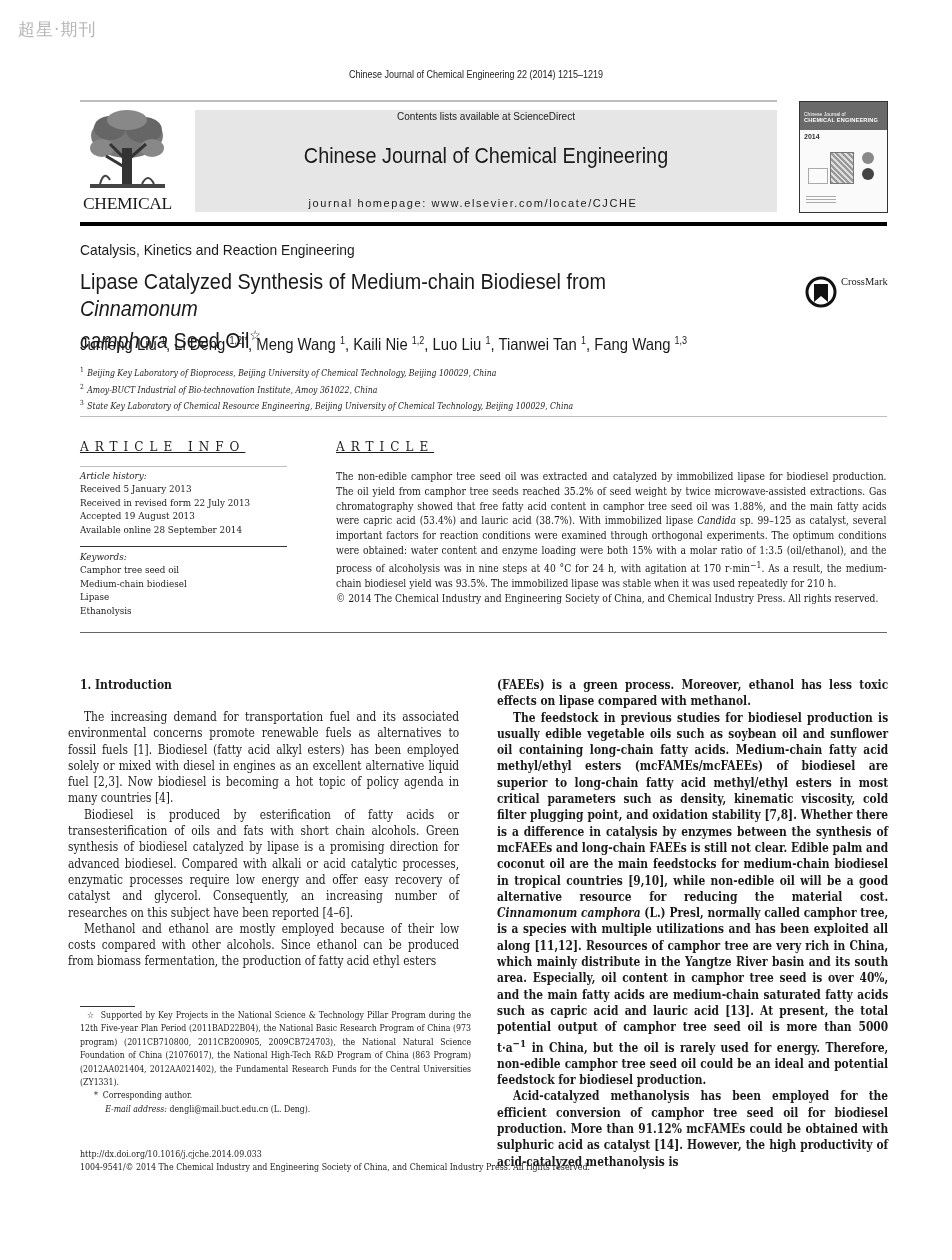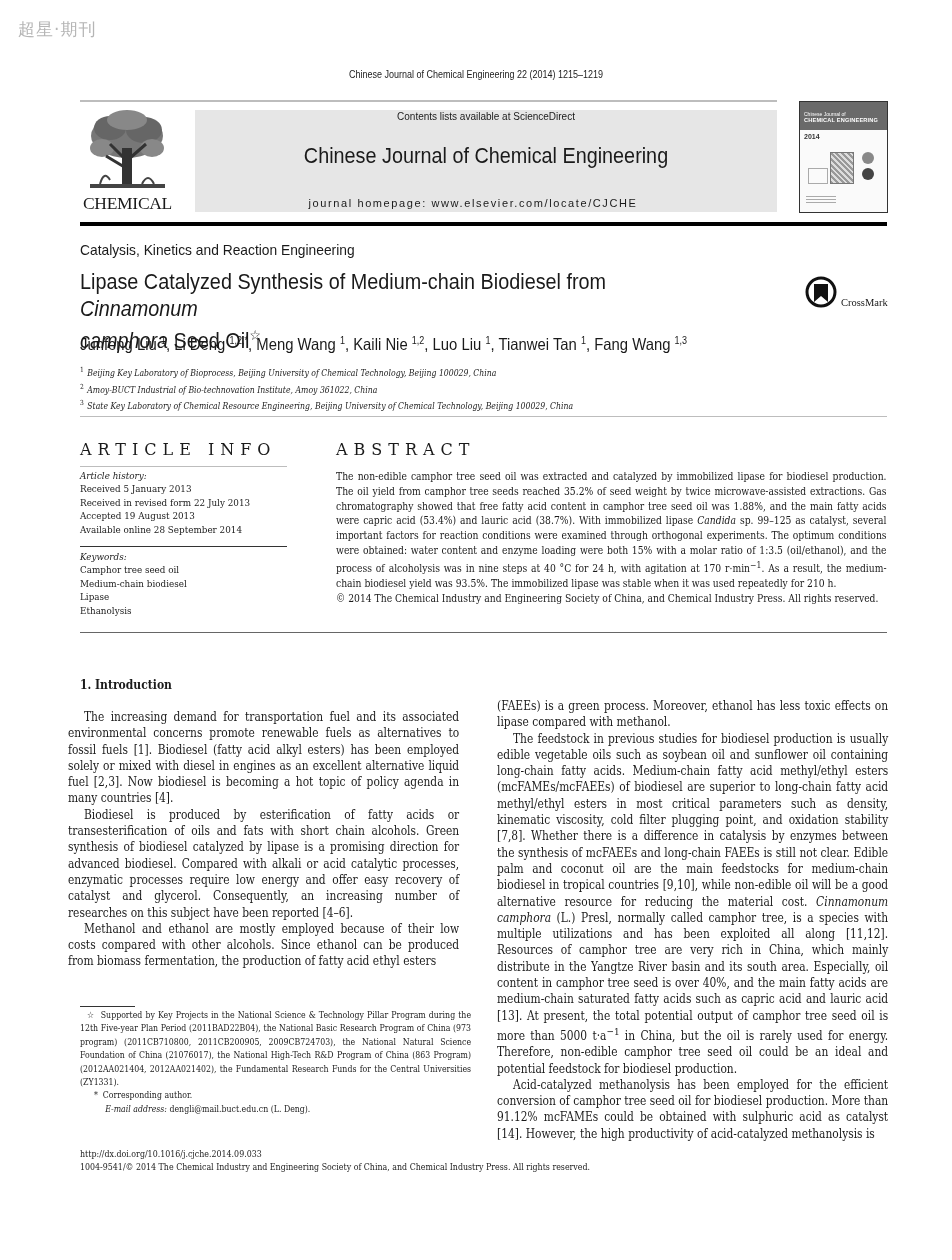--- a/index.html
+++ b/index.html
@@ -23,44 +23,44 @@
   .cover .art1 { position: absolute; left: 30px; top: 50px; width: 22px; height: 30px; background: repeating-linear-gradient(45deg,#999 0 2px,#ddd 2px 4px); border: 1px solid #777; }
   .cover .art2 { position: absolute; left: 62px; top: 50px; width: 12px; height: 12px; border-radius: 50%; background: #888; }
   .cover .art3 { position: absolute; left: 62px; top: 66px; width: 12px; height: 12px; border-radius: 50%; background: #444; }
   .cover .art4 { position: absolute; left: 8px; top: 66px; width: 18px; height: 14px; border: 1px solid #aaa; }
   .cover .foot { position: absolute; left: 6px; top: 94px; width: 30px; height: 8px; background: repeating-linear-gradient(180deg,#aaa 0 1px,transparent 1px 3px); }
   .thick-rule { left: 80px; top: 222px; width: 807px; height: 4px; background: #000; }
   .section-cat { left: 80px; top: 241px; font-family: "Liberation Sans", sans-serif; font-size: 15px; transform-origin: left; transform: scaleX(0.92); }
   .title { left: 80px; top: 268px; width: 720px; font-family: "Liberation Sans", sans-serif; font-size: 22px; line-height: 27px; transform-origin: left top; transform: scaleX(0.9); }
   .title i { font-style: italic; }
   .title sup { font-size: 14px; }
-  .crossmark { left: 805px; top: 276px; display: flex; align-items: flex-end; gap: 4px; }
+  .crossmark { left: 805px; top: 276px; display: flex; align-items: flex-start; gap: 4px; }
   .crossmark-label { font-size: 10.5px; font-family: "Liberation Serif", serif; }
   .authors { left: 80px; top: 334px; font-family: "Liberation Sans", sans-serif; font-size: 16.5px; transform-origin: left; transform: scaleX(0.9); white-space: nowrap; }
   .authors sup { font-size: 10px; }
   .affils { left: 80px; top: 364px; font-size: 9px; font-style: italic; line-height: 13.5px; font-family: "DejaVu Serif", serif; transform-origin: left top; transform: scaleX(0.86); white-space: nowrap; }
   .affils sup { font-style: normal; font-size: 7px; margin-right: 4px; }
   .rule-gray { left: 80px; top: 416px; width: 807px; height: 1px; background: #bdbdbd; }
-  .head-spaced { font-family: "DejaVu Serif", serif; font-size: 16px; letter-spacing: 6px; }
+  .head-spaced { font-family: "DejaVu Serif", serif; font-size: 12px; letter-spacing: 6px; text-decoration: underline; }
   .ai-head { left: 80px; top: 440px; }
   .ab-head { left: 336px; top: 440px; }
   .ai-rule1 { left: 80px; top: 466px; width: 207px; height: 1px; background: #bdbdbd; }
   .ai-history { left: 80px; top: 469px; font-size: 10px; line-height: 13.4px; font-family: "DejaVu Serif", serif; transform-origin: left top; transform: scaleX(0.88); white-space: nowrap; }
   .ai-history .lbl, .ai-keywords .lbl { font-style: italic; }
   .ai-rule2 { left: 80px; top: 546px; width: 207px; height: 1px; background: #333; }
   .ai-keywords { left: 80px; top: 550px; font-size: 10px; line-height: 13.4px; font-family: "DejaVu Serif", serif; transform-origin: left top; transform: scaleX(0.88); white-space: nowrap; }
   .abstract { left: 336px; top: 469px; width: 551px; font-size: 10.4px; line-height: 14.8px; font-family: "DejaVu Serif", serif; text-align: justify; }
   .abstract .scaled { display:block; width: 620px; transform-origin: left top; transform: scaleX(0.888); }
   .rule-dark { left: 80px; top: 632px; width: 807px; height: 1px; background: #666; }
   .col { font-size: 12px; line-height: 16.3px; font-family: "DejaVu Serif", serif; text-align: justify; }
   .col .scaled { display:block; width: 440px; transform-origin: left top; transform: scaleX(0.889); }
   .col p { margin: 0; text-indent: 18px; }
   .col p.noindent { text-indent: 0; }
   .col-left { left: 68px; top: 709px; width: 391px; }
-  .col-right { left: 497px; top: 698px; width: 391px; }
+  .col-right { left: 497px; top: 677px; width: 391px; font-weight: bold; }
   .intro-head { left: 80px; top: 678px; font-family: "DejaVu Serif", serif; font-weight: bold; font-size: 12px; transform-origin: left; transform: scaleX(0.9); }
   .fn-rule { left: 80px; top: 1006px; width: 55px; height: 1px; background: #333; }
   .footnotes { left: 80px; top: 1009px; width: 391px; font-size: 9px; line-height: 13.4px; font-family: "DejaVu Serif", serif; text-align: justify; }
   .footnotes .scaled { display:block; width: 450px; transform-origin: left top; transform: scaleX(0.869); }
   .footnotes p { margin: 0; }
   .footnotes .ind { padding-left: 16px; }
   .footnotes i { font-style: italic; }
   .bottom-doi { left: 80px; top: 1147px; font-size: 9.2px; line-height: 13px; font-family: "DejaVu Serif", serif; transform-origin: left top; transform: scaleX(0.86); white-space: nowrap; }
   i.sp { font-style: italic; }
 </style>
@@ -136,21 +136,21 @@
 
 <div class="abs affils">
   <div><sup>1</sup><span>Beijing Key Laboratory of Bioprocess, Beijing University of Chemical Technology, Beijing 100029, China</span></div>
   <div><sup>2</sup><span>Amoy-BUCT Industrial of Bio-technovation Institute, Amoy 361022, China</span></div>
   <div><sup>3</sup><span>State Key Laboratory of Chemical Resource Engineering, Beijing University of Chemical Technology, Beijing 100029, China</span></div>
 </div>
 
 <div class="abs rule-gray"></div>
 
 <div class="abs head-spaced ai-head">ARTICLE INFO</div>
-<div class="abs head-spaced ab-head">ABSTRACT</div>
+<div class="abs head-spaced ab-head">ARTICLE</div>
 
 <div class="abs ai-rule1"></div>
 <div class="abs ai-history">
   <div class="lbl">Article history:</div>
   <div>Received 5 January 2013</div>
   <div>Received in revised form 22 July 2013</div>
   <div>Accepted 19 August 2013</div>
   <div>Available online 28 September 2014</div>
 </div>
 <div class="abs ai-rule2"></div>

